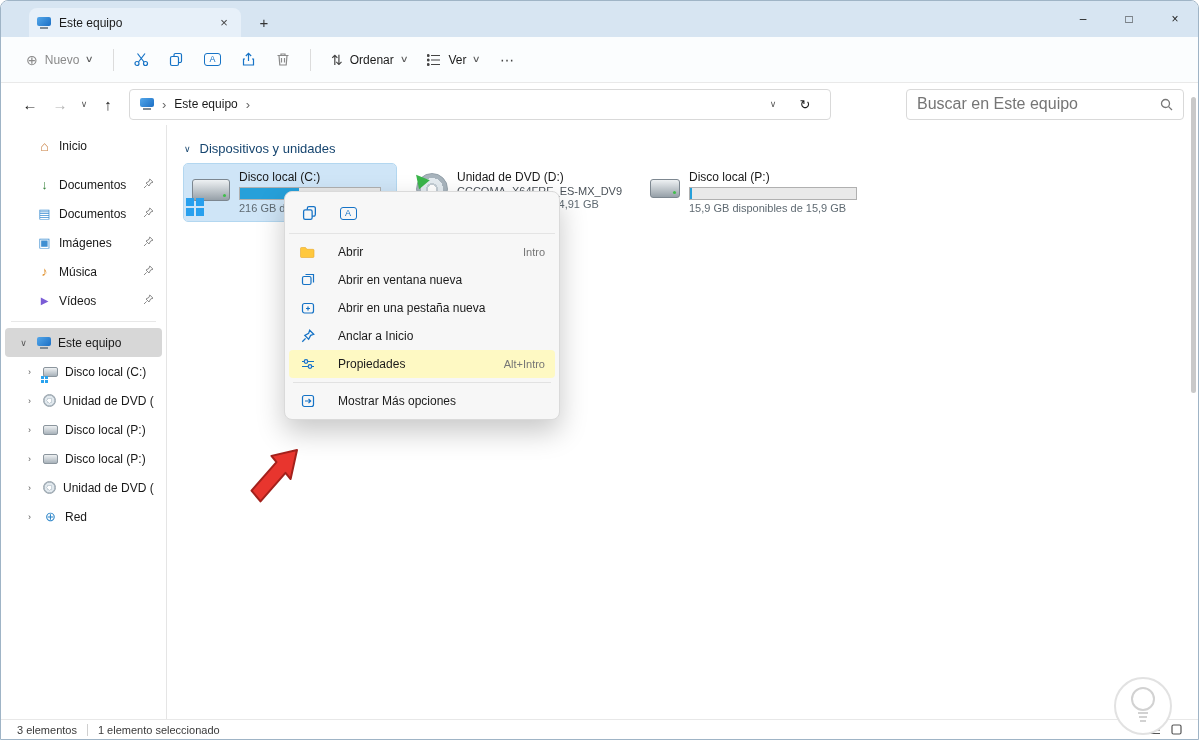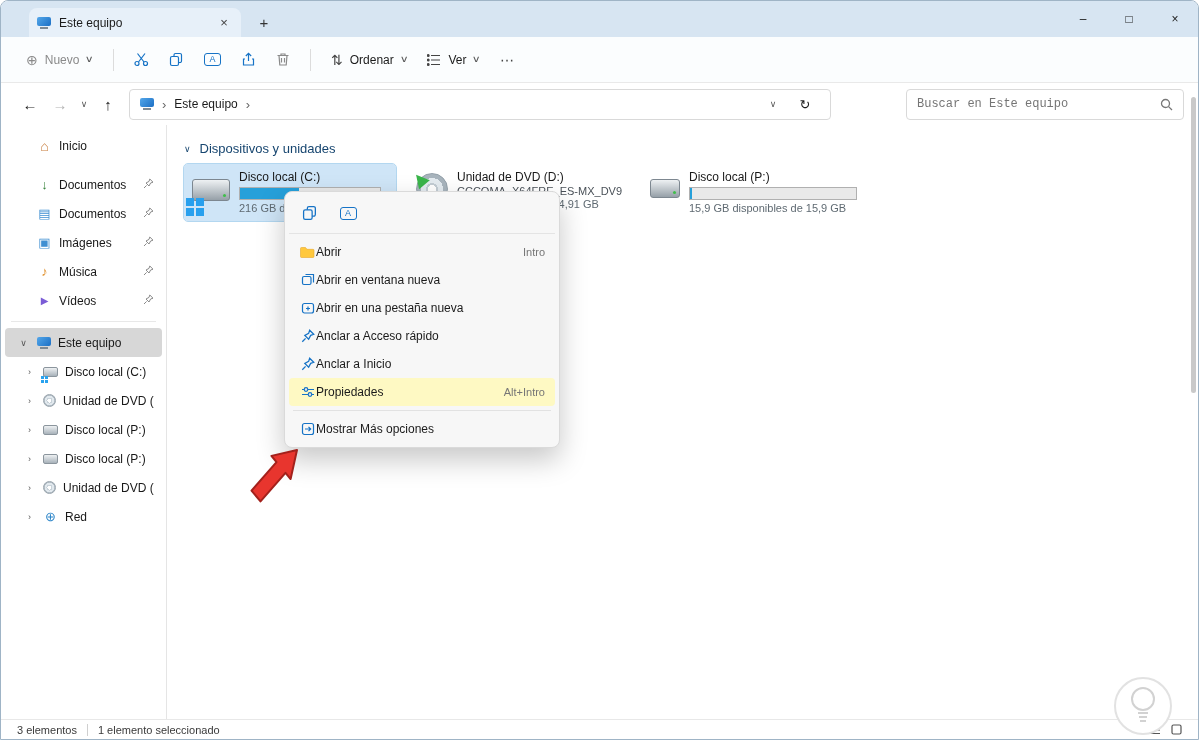--- a/index.html
+++ b/index.html
@@ -41,22 +41,22 @@
     display:flex;align-items:center;padding:0 14px}
   .nav-ic{width:30px;text-align:center;font-size:15px;color:#1b1b1b}
   .nav-ic.dis{color:#b3b3b3}
   .nav-ic.small{font-size:9px;width:18px;color:#555}
   .crumb{width:702px;height:31px;border:1px solid #d9d9d9;border-radius:4px;display:flex;
     align-items:center;padding:0 10px;gap:8px;font-size:12px;color:#1b1b1b;margin-left:6px}
   .crumb .grow{flex:1}
   .crumb-sep{color:#666;font-size:13px}
   .search{width:278px;height:31px;border:1px solid #d9d9d9;border-radius:4px;display:flex;
     align-items:center;padding:0 10px;margin-left:auto;gap:6px}
-  .search input{border:0;outline:0;flex:1;font-size:12px;color:#555;background:transparent;
-    font-family:Liberation Mono, monospace}
+  .search input{border:0;outline:0;flex:1;font-size:16px;color:#555;background:transparent;
+    font-family:Liberation Sans, sans-serif}
 
   
   .sidebar{position:absolute;left:0;top:124px;bottom:20px;width:166px;background:#fff;
     border-right:1px solid #e5e5e5;padding-top:6px;overflow:hidden}
   .side-row{display:flex;align-items:center;height:29px;padding:0 8px 0 12px;gap:7px;
     font-size:12px;color:#191919;border-radius:4px;margin:0 4px;white-space:nowrap}
   .side-row .chev{width:13px;font-size:9px;color:#555;text-align:center;flex:0 0 auto}
   .side-row .lbl{overflow:hidden;text-overflow:clip}
   .side-row .pin{margin-left:auto;flex:0 0 auto}
   .side-row.sel{background:#d7d7d7}
@@ -95,21 +95,21 @@
     background:radial-gradient(circle,#fff 0 4px,#c3cdd4 4px 6px,#e4ebf0 6px 11px,#a8b4bd 11px 16px)}
   .big-disc::after{content:"";position:absolute;left:-6px;top:-7px;border:7px solid transparent;
     border-bottom:13px solid #3ab54a;transform:rotate(-40deg)}
 
   
   .cmenu{position:absolute;left:283px;top:190px;width:276px;background:#f7f7f7;
     border:1px solid #dadada;border-radius:8px;box-shadow:0 12px 28px rgba(0,0,0,.22);
     padding:4px;z-index:50}
   .cm-iconrow{display:flex;gap:4px;padding:3px 4px 6px 4px;border-bottom:1px solid #e4e4e4;margin-bottom:4px}
   .cm-ib{width:34px;height:28px;display:flex;align-items:center;justify-content:center;border-radius:4px}
-  .cm-item{display:flex;align-items:center;gap:0;height:28px;padding:0 10px;border-radius:4px;
+  .cm-item{display:flex;align-items:center;gap:22px;height:28px;padding:0 10px;border-radius:4px;
     font-size:12px;color:#1b1b1b}
   .cm-item .sc{margin-left:auto;font-size:11px;color:#767676}
   .cm-item.hl{background:#fef9c3}
   .cm-sep{height:1px;background:#e2e2e2;margin:4px 4px}
   .cm-ico{width:17px;display:flex;justify-content:center;align-items:center;flex:0 0 auto}
 
   
   .red-arrow{position:absolute;left:245px;top:440px;z-index:60}
   .scroll-thumb{position:absolute;right:2px;top:96px;width:5px;height:296px;background:#c9c9c9;
     border-radius:3px;z-index:40}
@@ -396,30 +396,20 @@
       <span>Abrir en una pestaña nueva</span>
       <span class="sc"></span>
     </div>
     <div class="cm-item">
       <span class="cm-ico">
           <svg width="14" height="14" viewBox="0 0 11 11" fill="none" stroke="#1673c6">
             <path d="M6.8 1 L10 4.2 L7.6 5 L6 8 L3 5 L6 3.4 Z"></path>
             <path d="M3.6 7.4 L1 10"></path>
           </svg>
         </span>
-      <span>Anclar a Acceso rápido</span>
-      <span class="sc"></span>
-    </div>
-    <div class="cm-item">
-      <span class="cm-ico">
-          <svg width="14" height="14" viewBox="0 0 11 11" fill="none" stroke="#1673c6">
-            <path d="M6.8 1 L10 4.2 L7.6 5 L6 8 L3 5 L6 3.4 Z"></path>
-            <path d="M3.6 7.4 L1 10"></path>
-          </svg>
-        </span>
       <span>Anclar a Inicio</span>
       <span class="sc"></span>
     </div>
     <div class="cm-item hl">
       <span class="cm-ico">
           <svg width="14" height="14" viewBox="0 0 14 14" fill="none" stroke="#1673c6" stroke-width="1.2">
             <path d="M1 4.5 h12 M1 9.5 h12"></path>
             <circle cx="5" cy="4.5" r="1.8" fill="#e8e8e8"></circle>
             <circle cx="9" cy="9.5" r="1.8" fill="#e8e8e8"></circle>
           </svg>

